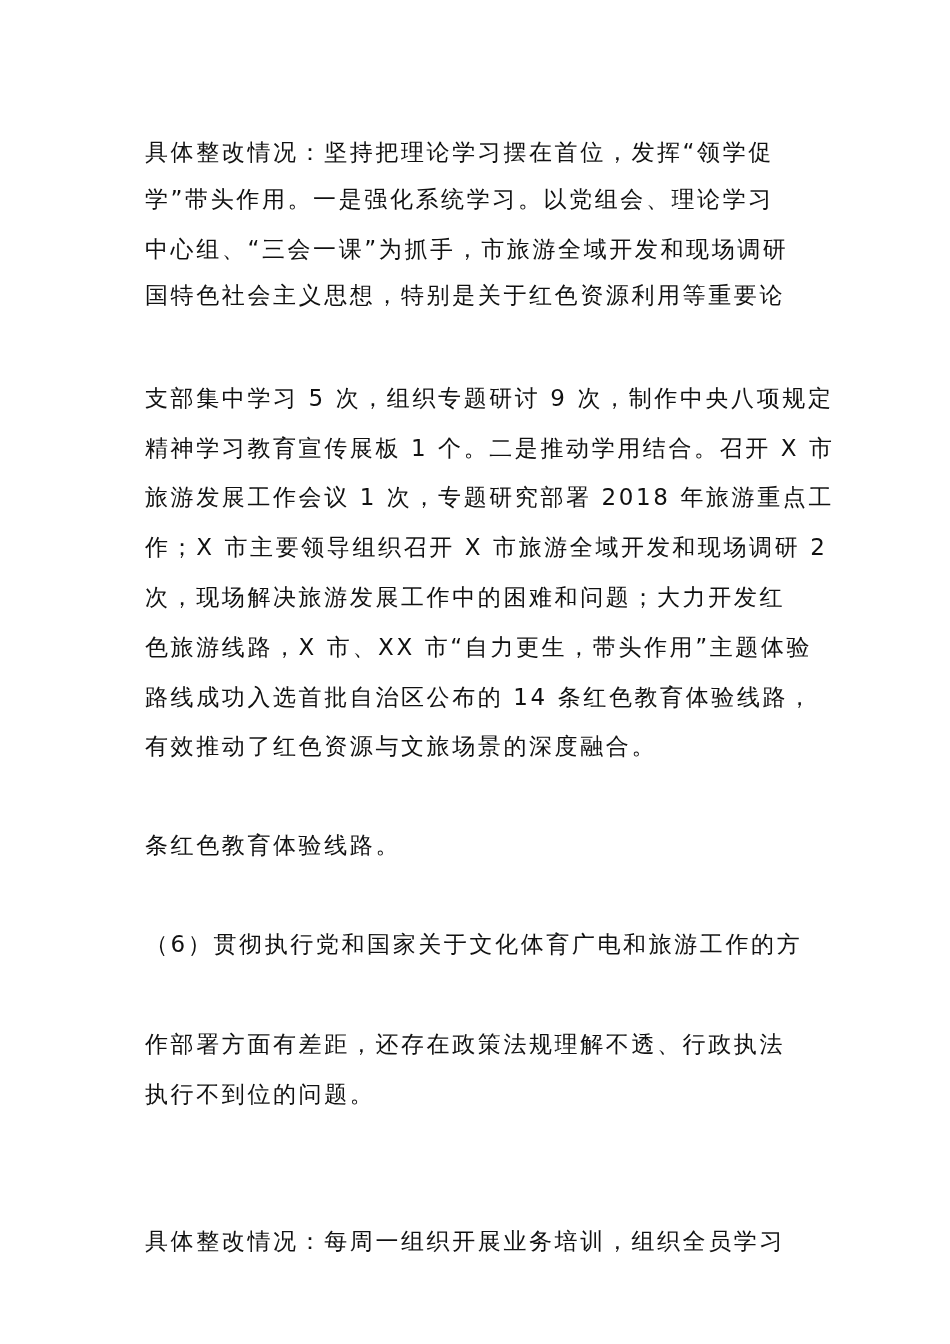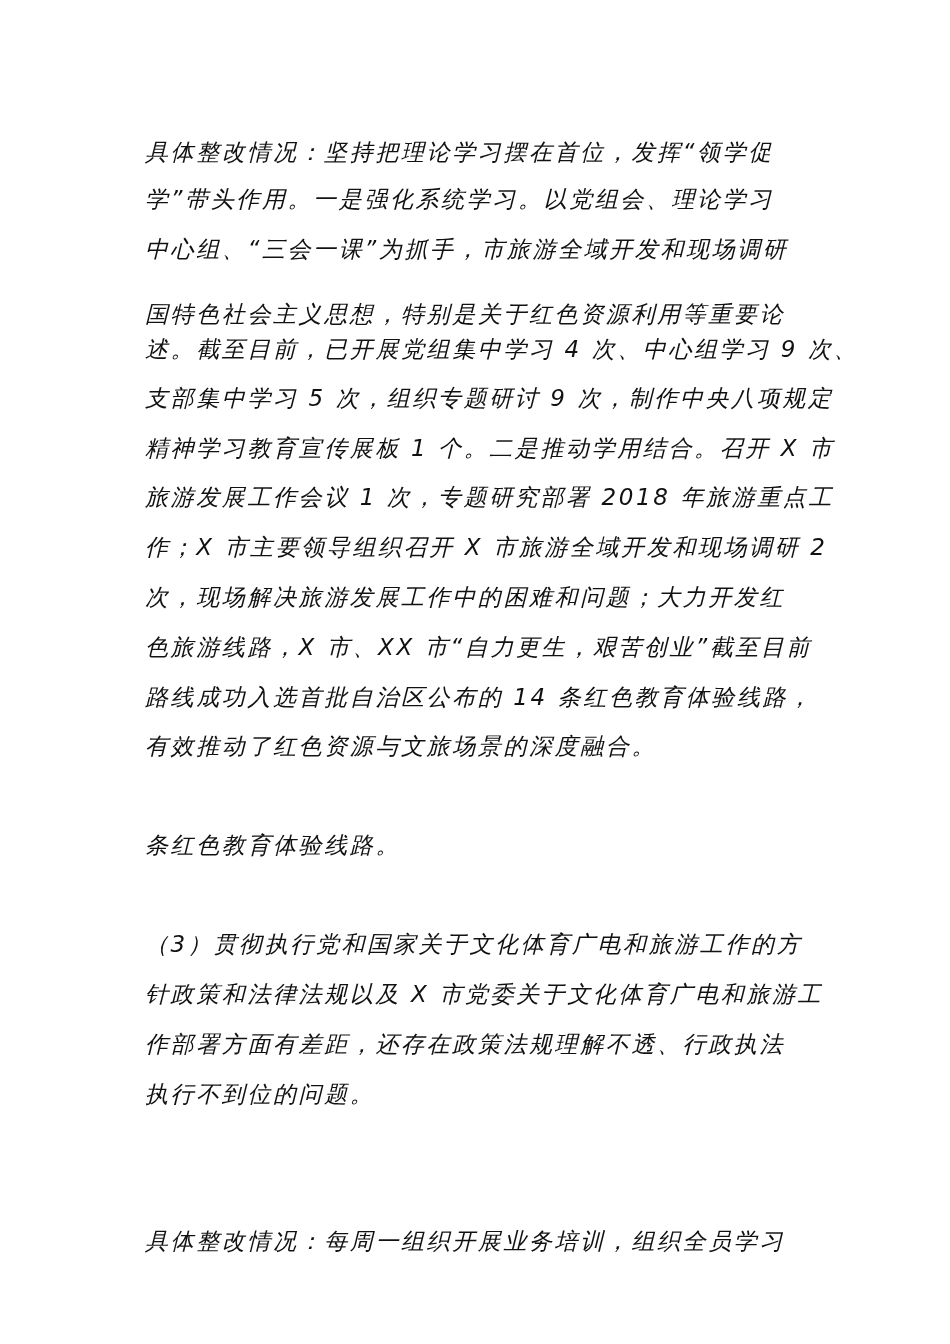--- a/index.html
+++ b/index.html
@@ -1,37 +1,35 @@
 <!DOCTYPE html>
 <html><head>
 <meta charset="utf-8">
 <style>
   html, body { margin:0; padding:0; background:#ffffff; }
   body { width:950px; height:1344px; position:relative; overflow:hidden;
          font-family:"DejaVu Sans", "Liberation Sans", sans-serif; color:#111; }
   .page { position:absolute; left:0; top:0; width:950px; height:1344px; background:#fff; }
   .line { position:absolute; left:145px; width:665px; font-size:23px; line-height:30px;
-          white-space:nowrap; letter-spacing:2.6px;font-style:italic; }
+          white-space:nowrap; letter-spacing:2.6px; }
 </style>
 </head>
 <body>
 
 <div class="page">
   <div class="line" style="top:137px">具体整改情况：坚持把理论学习摆在首位，发挥“领学促</div>
   <div class="line" style="top:184px">学”带头作用。一是强化系统学习。以党组会、理论学习</div>
   <div class="line" style="top:234px">中心组、“三会一课”为抓手，市旅游全域开发和现场调研</div>
-  <div class="line" style="top:299px">国特色社会主义思想，特别是关于红色资源利用等重要论</div>
-  <div class="line" style="top:334px">述。截至目前，已开展党组集中学习 4 次、中心组学习 9 次、</div>
+  <div class="line" style="top:280px">国特色社会主义思想，特别是关于红色资源利用等重要论</div>
   <div class="line" style="top:383px">支部集中学习 5 次，组织专题研讨 9 次，制作中央八项规定</div>
   <div class="line" style="top:433px">精神学习教育宣传展板 1 个。二是推动学用结合。召开 X 市</div>
   <div class="line" style="top:482px">旅游发展工作会议 1 次，专题研究部署 2018 年旅游重点工</div>
   <div class="line" style="top:532px">作；X 市主要领导组织召开 X 市旅游全域开发和现场调研 2</div>
   <div class="line" style="top:582px">次，现场解决旅游发展工作中的困难和问题；大力开发红</div>
-  <div class="line" style="top:632px">色旅游线路，X 市、XX 市“自力更生，艰苦创业”截至目前</div>
+  <div class="line" style="top:632px">色旅游线路，X 市、XX 市“自力更生，带头作用”主题体验</div>
   <div class="line" style="top:682px">路线成功入选首批自治区公布的 14 条红色教育体验线路，</div>
   <div class="line" style="top:731px">有效推动了红色资源与文旅场景的深度融合。</div>
   <div class="line" style="top:830px">条红色教育体验线路。</div>
-  <div class="line" style="top:929px">（3）贯彻执行党和国家关于文化体育广电和旅游工作的方</div>
-  <div class="line" style="top:979px">针政策和法律法规以及 X 市党委关于文化体育广电和旅游工</div>
+  <div class="line" style="top:929px">（6）贯彻执行党和国家关于文化体育广电和旅游工作的方</div>
   <div class="line" style="top:1029px">作部署方面有差距，还存在政策法规理解不透、行政执法</div>
   <div class="line" style="top:1079px">执行不到位的问题。</div>
   <div class="line" style="top:1226px">具体整改情况：每周一组织开展业务培训，组织全员学习</div>
 </div>
 
 </body></html>

